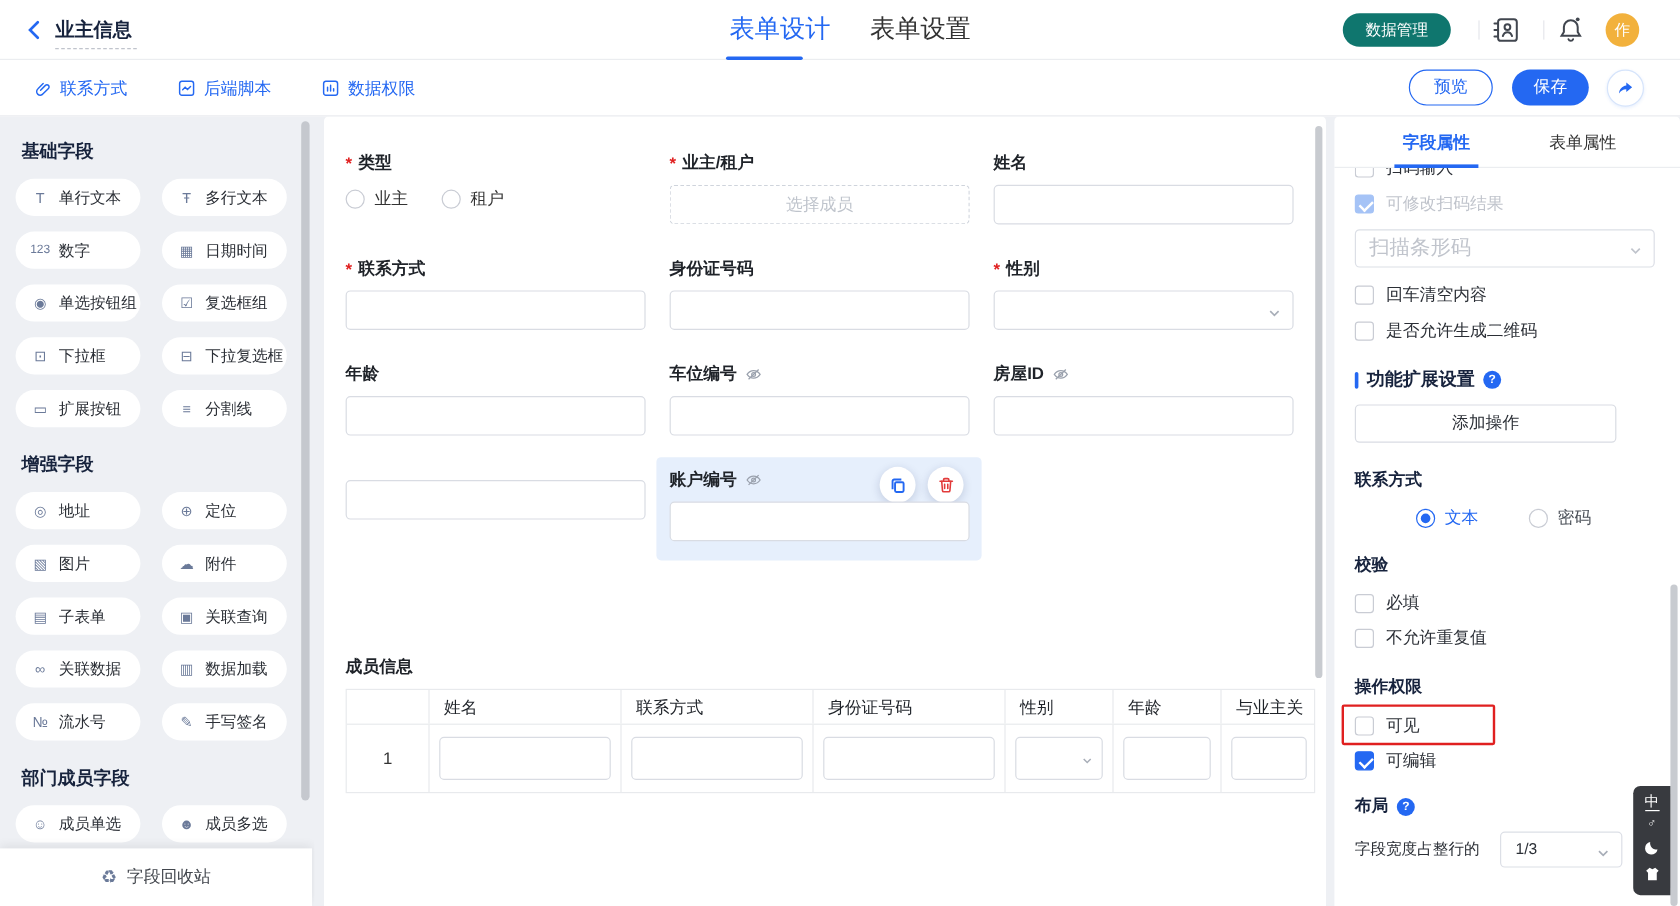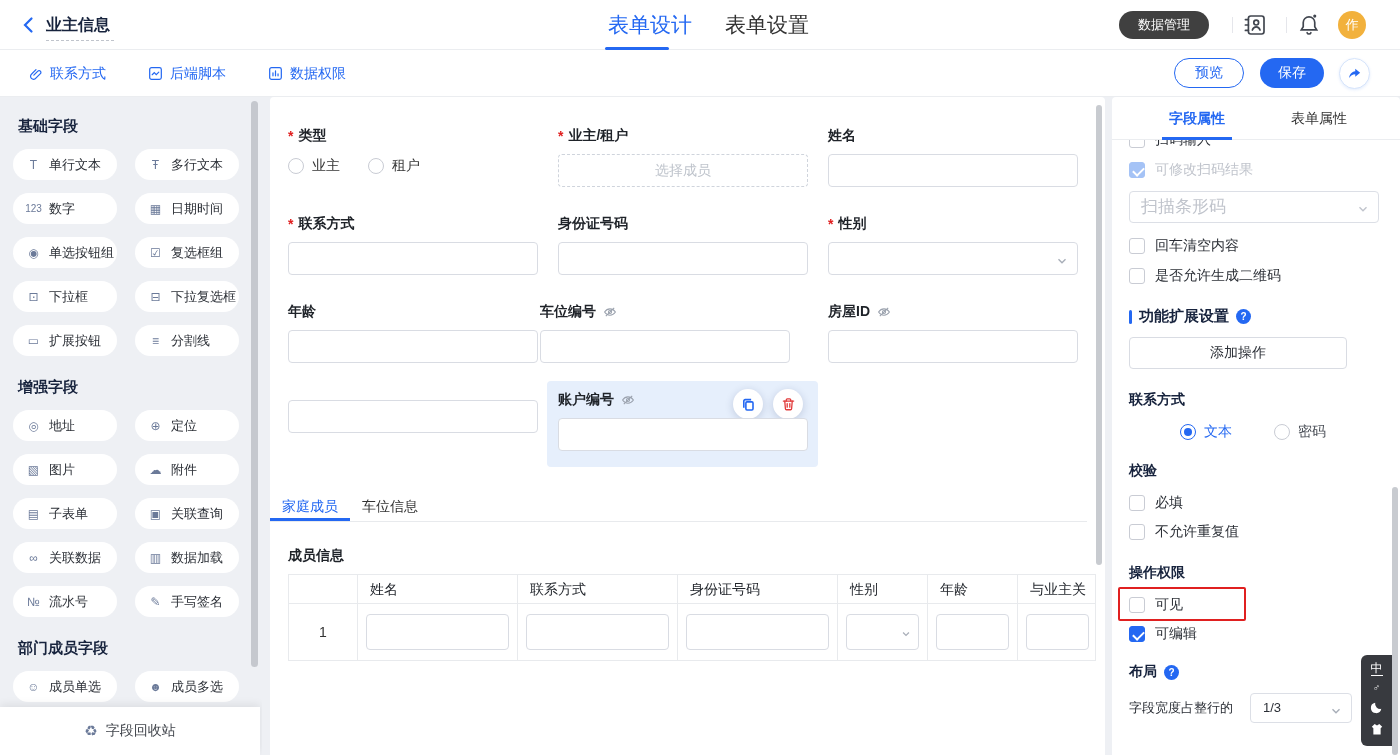--- a/index.html
+++ b/index.html
@@ -7,21 +7,21 @@
   body{font-family:"Liberation Sans","DejaVu Sans",sans-serif;background:#eef0f4;position:relative;overflow:hidden;color:#1f2329}
   .app{position:absolute;inset:0}
   
   .topbar{position:absolute;left:0;top:0;width:1400px;height:50px;background:#fff;border-bottom:1px solid #ebedf0;z-index:6}
   .back{position:absolute;left:18px;top:14px;width:22px;height:22px;cursor:pointer}
   .title{position:absolute;left:46px;top:15px;font-size:16px;font-weight:700;color:#17233d;border-bottom:1px dashed #c0c4cc;padding:0 4px 4px 0}
   .htab{position:absolute;top:0;height:50px;line-height:50px;font-size:21px;color:#333;cursor:pointer}
   .htab.t1{left:608px;color:#2468F2}
   .htab.t2{left:725px}
   .htab-underline{position:absolute;left:605px;top:47px;width:64px;height:3px;background:#2468F2;border-radius:2px}
-  .green-pill{position:absolute;left:1119px;top:11px;width:90px;height:28px;border:none;border-radius:14px;background:#404040;color:#fff;font-size:13px;font-family:inherit;cursor:pointer}
+  .green-pill{position:absolute;left:1119px;top:11px;width:90px;height:28px;border:none;border-radius:14px;background:#0f766e;color:#fff;font-size:13px;font-family:inherit;cursor:pointer}
   .vdiv{position:absolute;top:17px;width:1px;height:16px;background:#e5e6eb}
   .vdiv.d1{left:1232px}.vdiv.d2{left:1286px}
   .top-icon{position:absolute;top:13px;width:24px;height:24px;cursor:pointer}
   .top-icon.book{left:1243px}
   .top-icon.bell{left:1297px}
   .avatar{position:absolute;left:1338px;top:11px;width:28px;height:28px;border-radius:50%;background:#F2B13C;color:#fff;font-size:13px;text-align:center;line-height:28px;cursor:pointer}
   
   .toolbar{position:absolute;left:0;top:50px;width:1400px;height:47px;background:#fff;border-bottom:1px solid #ebedf0;z-index:5}
   .tlinks{position:absolute;left:28px;top:0;height:47px;display:flex;align-items:center;gap:42px}
   .tlink{display:flex;align-items:center;gap:7px;color:#2468F2;font-size:14px;cursor:pointer}
@@ -368,21 +368,21 @@
           </svg>
         </div>
     </div>
 
     <div class="field" style="left:18px;top:206px">
       <div class="flabel">
           <span>年龄</span>
         </div>
       <div class="inp"></div>
     </div>
-    <div class="field" style="left:270px;top:206px">
+    <div class="field" style="left:288px;top:206px">
       <div class="flabel">
           <span>车位编号</span>
         <svg class="eye" width="14" height="14" viewBox="0 0 16 16">
             <g fill="none" stroke="#9aa1ad" stroke-width="1.2">
               <path d="M1.8 8s2.4-3.6 6.2-3.6S14.2 8 14.2 8s-2.4 3.6-6.2 3.6S1.8 8 1.8 8z"></path>
               <circle cx="8" cy="8" r="1.8"></circle>
               <path d="M3.2 12.6L12.8 3.4"></path>
             </g>
           </svg>
       </div>
@@ -412,24 +412,20 @@
             <g fill="none" stroke="#9aa1ad" stroke-width="1.2">
               <path d="M1.8 8s2.4-3.6 6.2-3.6S14.2 8 14.2 8s-2.4 3.6-6.2 3.6S1.8 8 1.8 8z"></path>
               <circle cx="8" cy="8" r="1.8"></circle>
               <path d="M3.2 12.6L12.8 3.4"></path>
             </g>
           </svg>
       </div>
       <div class="inp"></div>
     </div>
 
-    <div class="subtabs">
-      <div class="stab active">家庭成员</div>
-      <div class="stab">车位信息</div>
-    </div>
 
     <div class="subform-title">成员信息</div>
 
     <div class="table">
       <div class="trow thead">
         <div class="th c0"></div>
         <div class="th c1">姓名</div>
         <div class="th c2">联系方式</div>
         <div class="th c3">身份证号码</div>
         <div class="th c4">性别</div>

